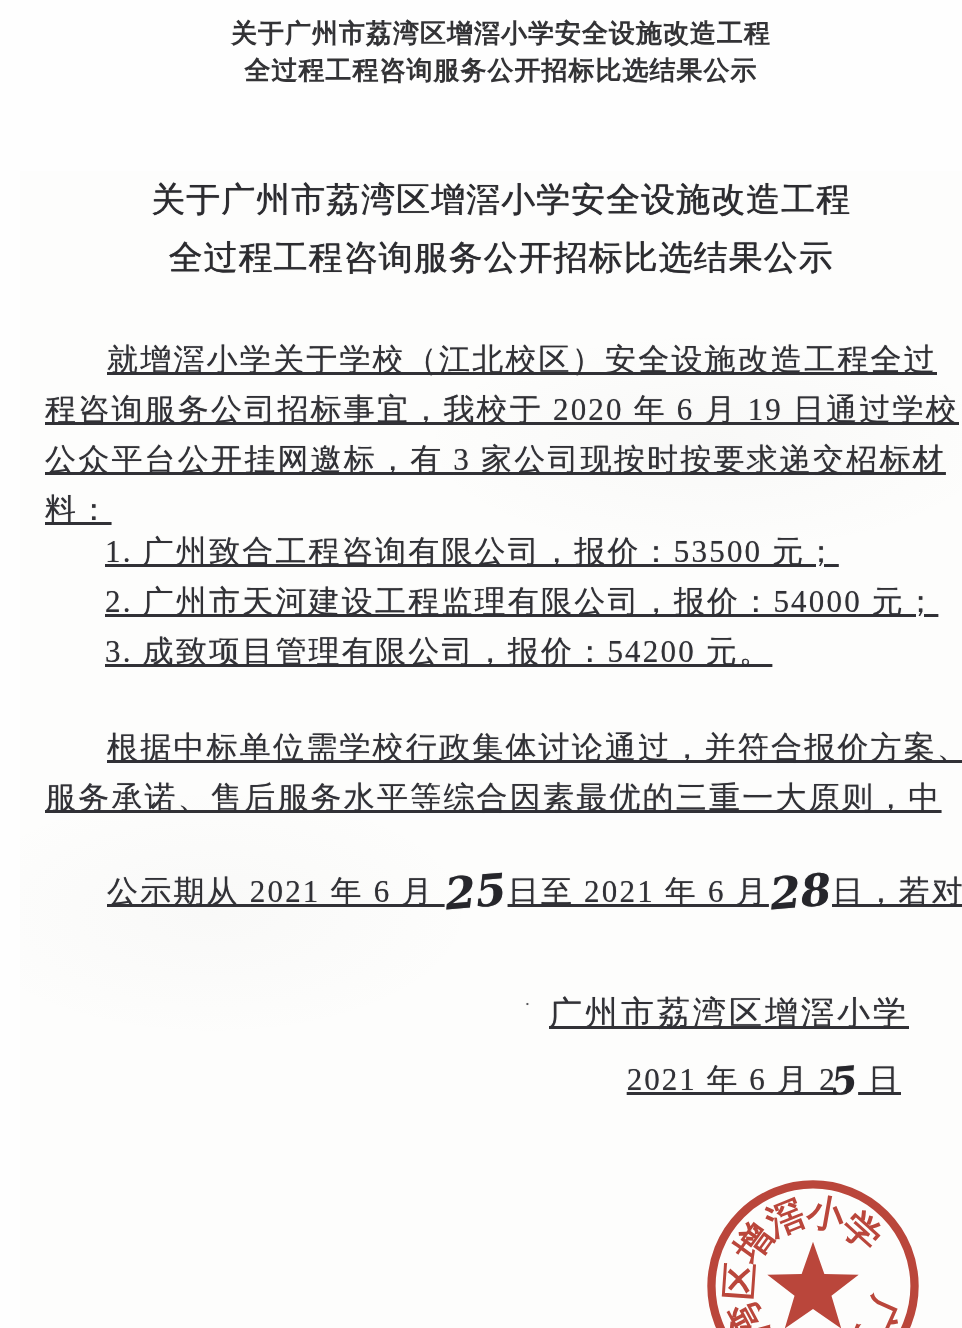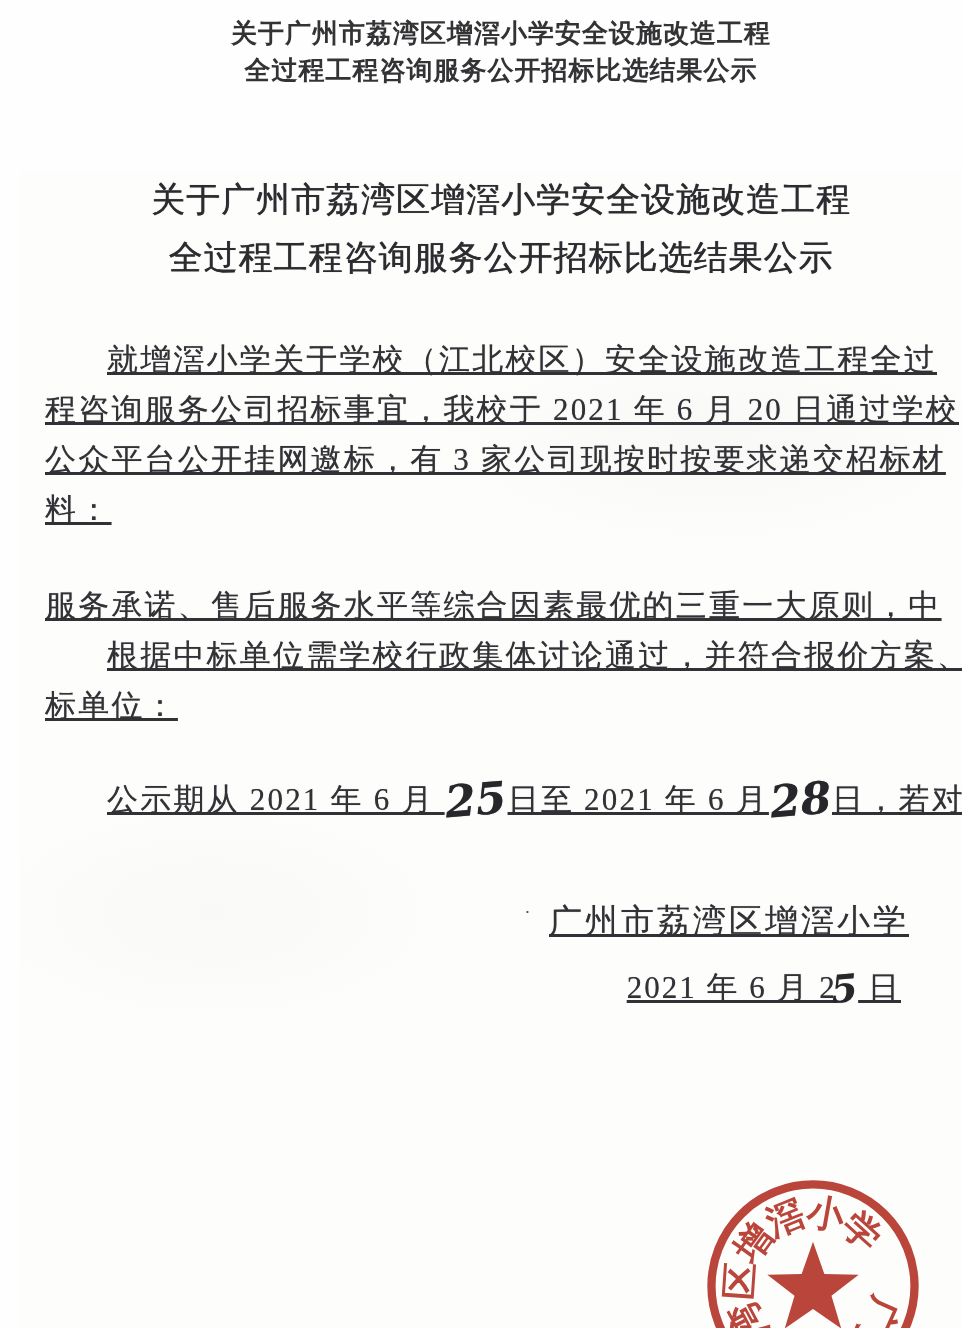--- a/index.html
+++ b/index.html
@@ -148,31 +148,36 @@
     <h1 class="scan-title">
       <div>关于广州市荔湾区增滘小学安全设施改造工程</div>
       <div>全过程工程咨询服务公开招标比选结果公示</div>
     </h1>
 
     <div class="body-text">
 
       <div class="para gap-p1">
 
       <div class="line ind">就增滘小学关于学校（江北校区）安全设施改造工程全过</div>
-          <div class="line">程咨询服务公司招标事宜，我校于 2021 年 6 月 20 日通过学校</div>
+          <div class="line">程咨询服务公司招标事宜，我校于 2020 年 6 月 19 日通过学校</div>
           <div class="line">公众平台公开挂网邀标，有 3 家公司现按时按要求递交柖标材</div>
           <div class="line">料：</div>
         </div>
 
+      <div class="para gap-sm">
+
+      <div class="line ind-list">1. 广州致合工程咨询有限公司，报价：53500 元；</div>
+          <div class="line ind-list">2. 广州市天河建设工程监理有限公司，报价：54000 元；</div>
+          <div class="line ind-list">3. 成致项目管理有限公司，报价：54200 元。</div>
+        </div>
 
       <div class="para gap-lg">
 
-      <div class="line">服务承诺、售后服务水平等综合因素最优的三重一大原则，中</div>
-          <div class="line ind">根据中标单位需学校行政集体讨论通过，并符合报价方案、</div>
-          <div class="line">标单位：</div>
+      <div class="line ind">根据中标单位需学校行政集体讨论通过，并符合报价方案、</div>
+          <div class="line">服务承诺、售后服务水平等综合因素最优的三重一大原则，中</div>
         </div>
 
 
       <div class="para gap-md">
         <div class="line ind">
           
         <span>公示期从 2021 年 6 月 </span><span class="hw">25</span><span>日至 2021 年 6 月</span><span class="hw">28</span><span>日，若对本</span></div>
       </div>
 
       <div class="signature-row">

